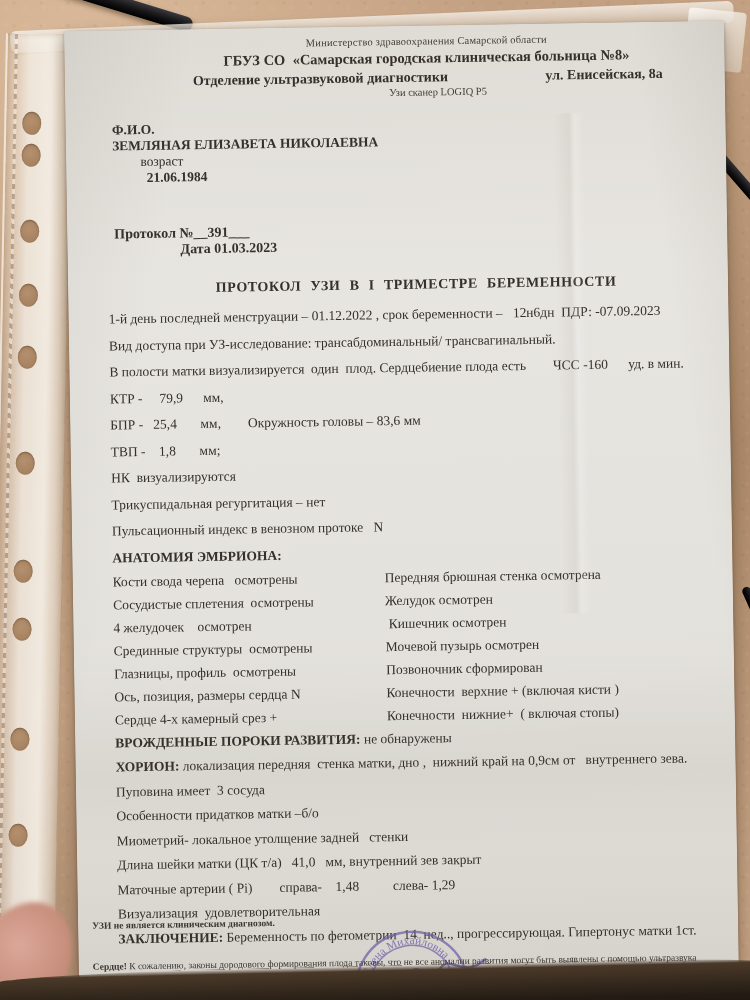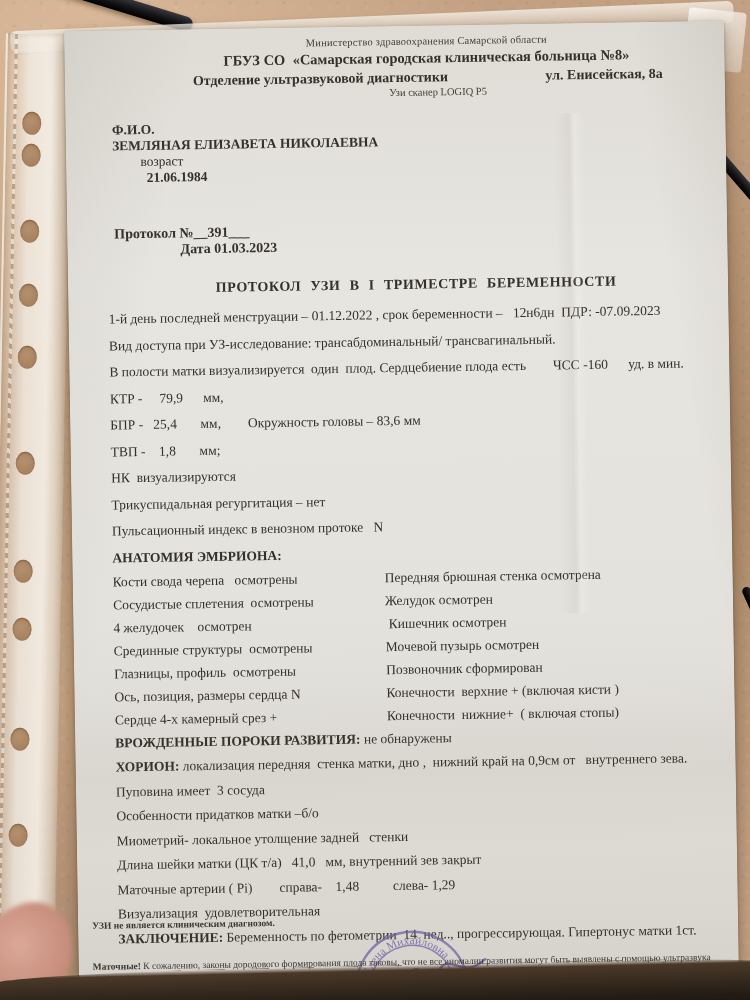--- a/index.html
+++ b/index.html
@@ -200,20 +200,20 @@
           </g>
         </g>
       </svg>
       <svg class="signsvg" viewBox="0 0 180 64">
         <path d="M8,46 C18,12 30,56 42,30 C52,8 56,52 68,32 C78,15 84,46 96,28 C106,13 112,44 126,26 C138,12 148,40 172,22" fill="none" stroke="#6c5fa6" stroke-width="2.4" stroke-linecap="round" opacity="0.85"></path>
       </svg>
     </div>
 
     <div class="footer">
       <div class="f1">УЗИ не является клиническим диагнозом.</div>
-      <div><span class="f1">Маточные!</span><span> К сожалению, законы дородового формирования плода таковы, что не все аномалии развития могут быть выявлены с помощью ультразвука</span></div>
+      <div><span class="f1">Сердце!</span><span> К сожалению, законы дородового формирования плода таковы, что не все аномалии развития могут быть выявлены с помощью ультразвука</span></div>
       <div>в  дородовом периоде</div>
     </div>
   </div>
 
   <div class="finger"></div>
   <div class="bottom-band"></div>
 </div>
 
 </body></html>

